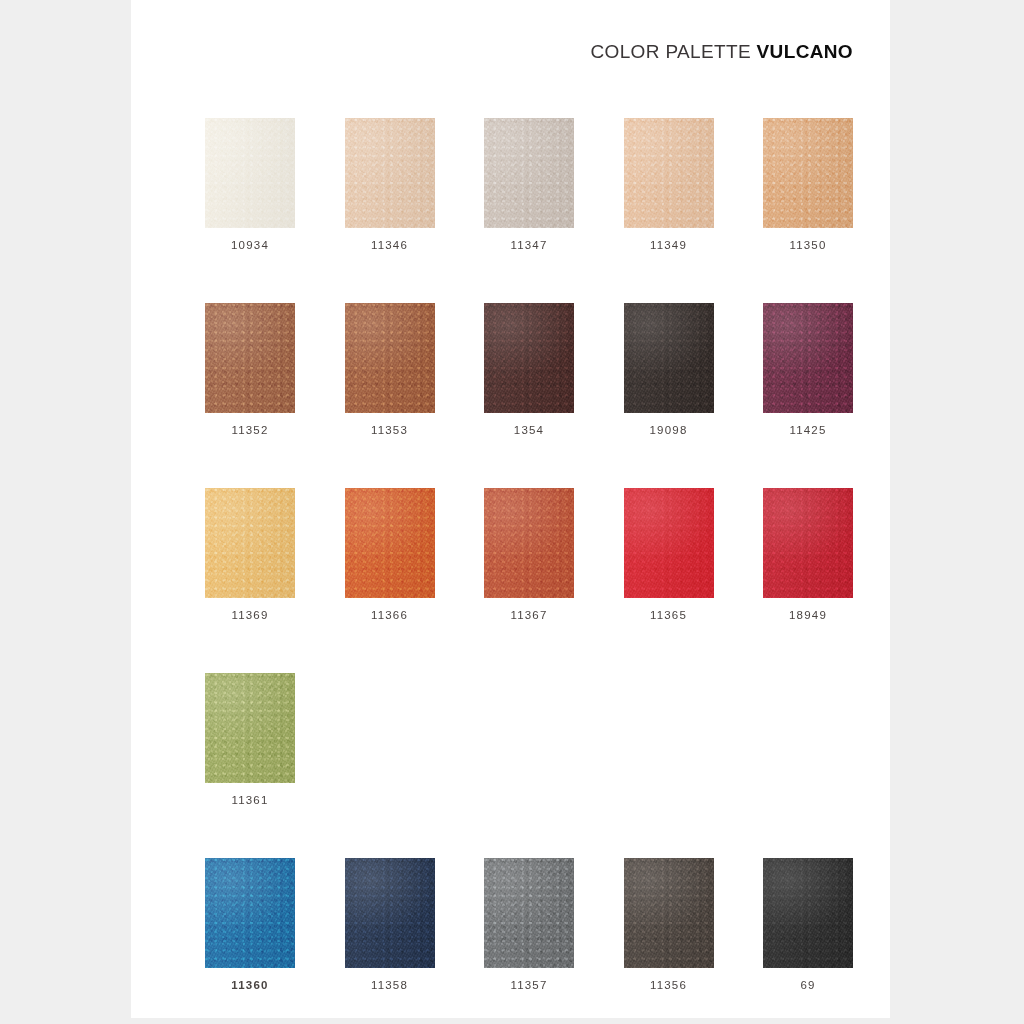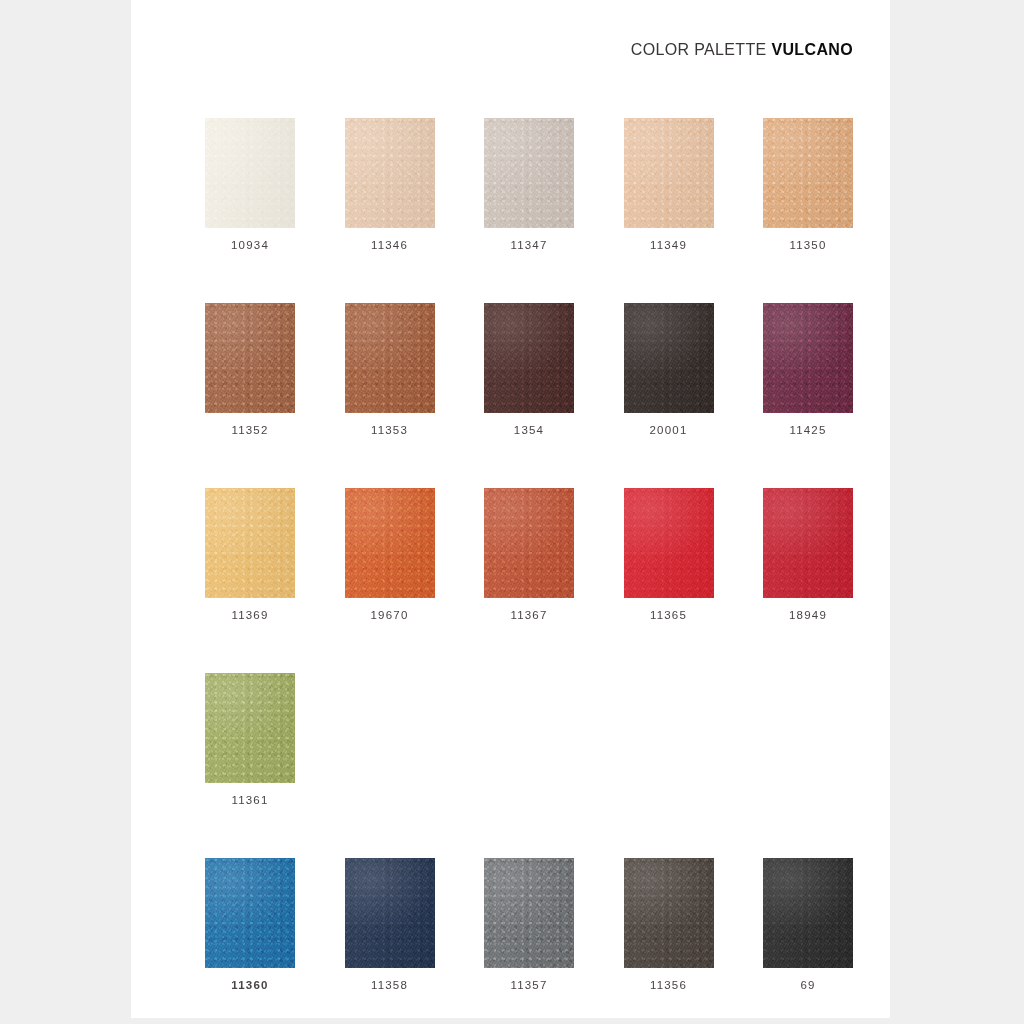--- a/index.html
+++ b/index.html
@@ -30,21 +30,21 @@
     height: 1018px;
     background: #ffffff;
     box-shadow: 0 0 0 0 rgba(0,0,0,0);
   }
 
   
   .palette-header {
     position: absolute;
     right: 37px;
     top: 42px;
-    font-size: 16px;
+    font-size: 19px;
     letter-spacing: 0.35px;
     color: #231f20;
     white-space: nowrap;
     line-height: 1;
     text-align: right;
   }
   .palette-header .light {
     font-weight: 400;
     color: #3a3637;
   }
@@ -202,21 +202,21 @@
               <div class="sheen"></div>
             </div>
             <div class="swatch-label" style="color: rgb(74, 68, 66);">1354</div>
           </div>
           <div class="swatch-cell">
             <div class="swatch-chip" style="background-color: rgb(51, 43, 40);">
               <div class="grain"></div>
               <div class="grain2"></div>
               <div class="sheen"></div>
             </div>
-            <div class="swatch-label" style="color: rgb(74, 68, 66);">20001</div>
+            <div class="swatch-label" style="color: rgb(74, 68, 66);">19098</div>
           </div>
           <div class="swatch-cell">
             <div class="swatch-chip" style="background-color: rgb(107, 42, 67);">
               <div class="grain"></div>
               <div class="grain2"></div>
               <div class="sheen"></div>
             </div>
             <div class="swatch-label" style="color: rgb(74, 68, 66);">11425</div>
           </div>
         </div>
@@ -228,21 +228,21 @@
               <div class="sheen"></div>
             </div>
             <div class="swatch-label" style="color: rgb(74, 68, 66);">11369</div>
           </div>
           <div class="swatch-cell">
             <div class="swatch-chip" style="background-color: rgb(214, 95, 44);">
               <div class="grain"></div>
               <div class="grain2"></div>
               <div class="sheen"></div>
             </div>
-            <div class="swatch-label" style="color: rgb(74, 68, 66);">19670</div>
+            <div class="swatch-label" style="color: rgb(74, 68, 66);">11366</div>
           </div>
           <div class="swatch-cell">
             <div class="swatch-chip" style="background-color: rgb(191, 83, 54);">
               <div class="grain"></div>
               <div class="grain2"></div>
               <div class="sheen"></div>
             </div>
             <div class="swatch-label" style="color: rgb(74, 68, 66);">11367</div>
           </div>
           <div class="swatch-cell">

